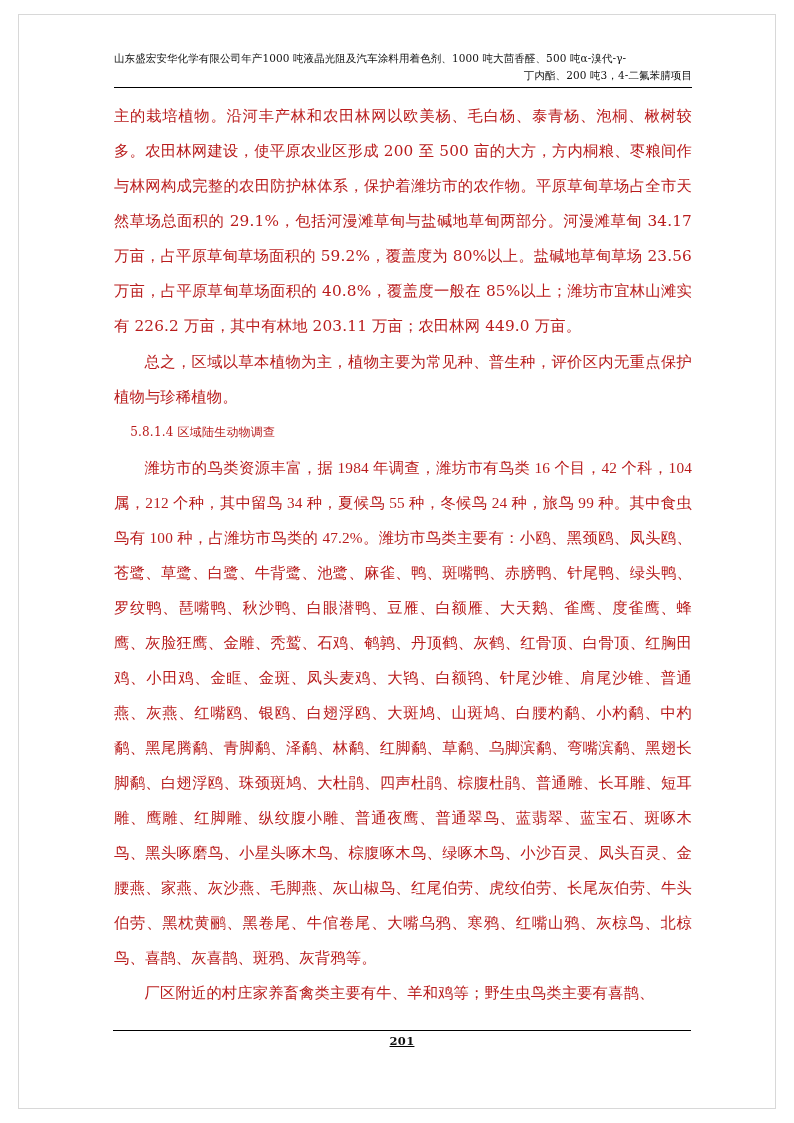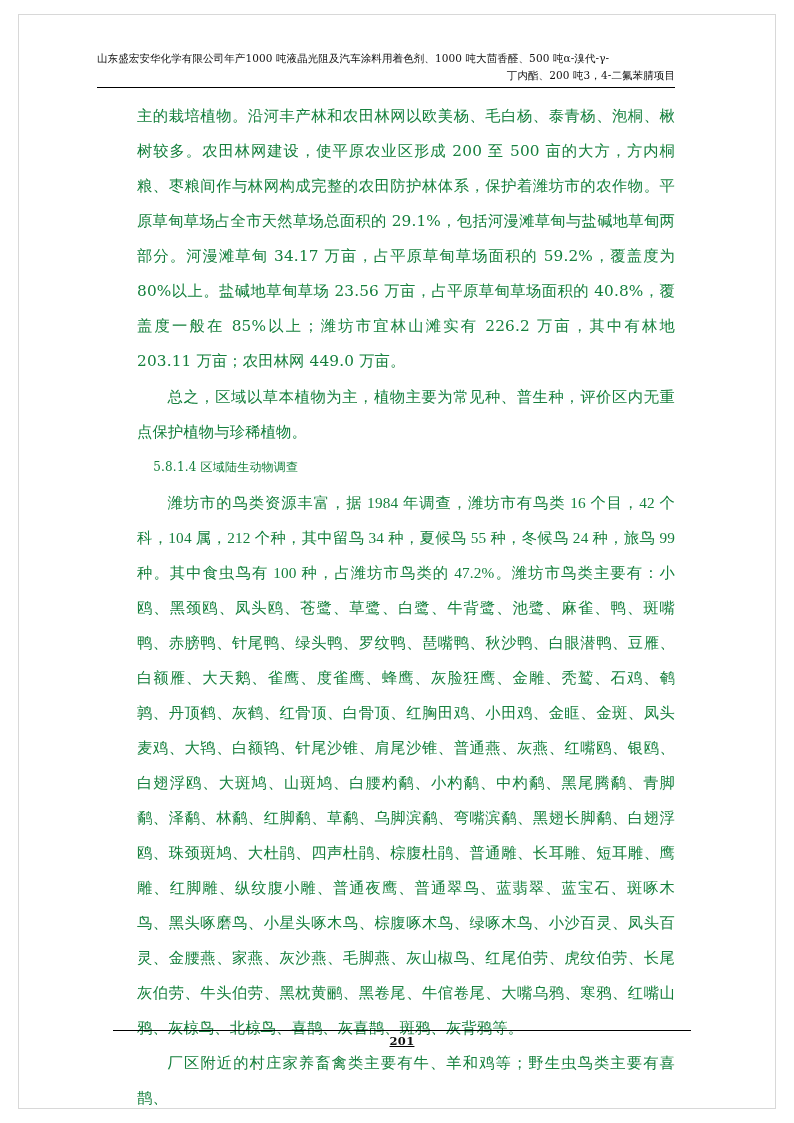--- a/index.html
+++ b/index.html
@@ -24,21 +24,21 @@
     left: 18px;
     top: 14px;
     width: 758px;
     height: 1095px;
     border: 1px solid #d8d8d8;
     box-sizing: border-box;
     pointer-events: none;
   }
   .content {
     position: absolute;
-    left: 97px;
+    left: 114px;
     top: 50px;
     width: 578px;
   }
   
   .runhead {
     font-size: 10.5px;
     line-height: 17px;
     color: #111;
     text-align: justify;
     text-justify: inter-ideograph;
@@ -51,25 +51,24 @@
   .runhead-rule {
     margin-top: 3px;
     border-bottom: 1.6px solid #000;
     width: 578px;
   }
   
   .body {
     margin-top: 11px;
     font-size: 15.3px;
     line-height: 35px;
-    color: #15803d;
+    color: #b91c1c;
     text-align: justify;
     text-justify: inter-ideograph;
     letter-spacing: 0.15px;
-    margin-left: 40px;
   }
   .body p {
     margin: 0;
     text-align: justify;
     text-justify: inter-ideograph;
   }
   .body p.indent {
     text-indent: 2em;
     font-family: Liberation Serif, serif;
   }

